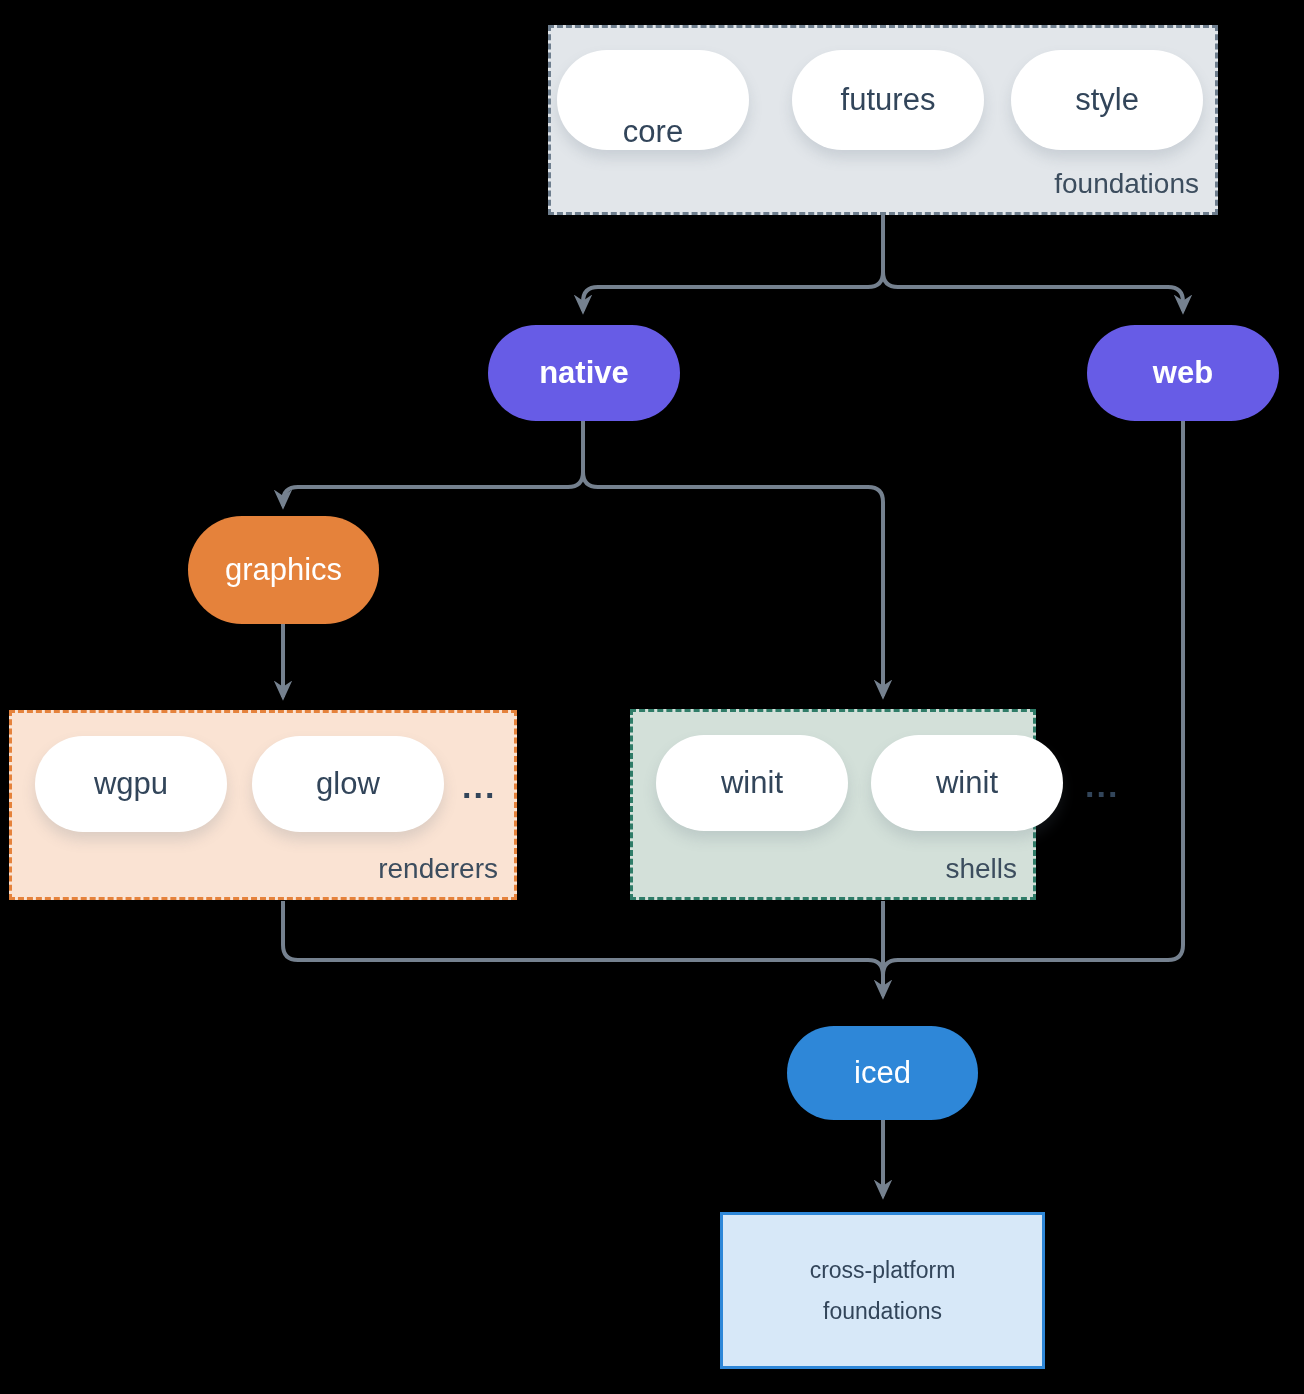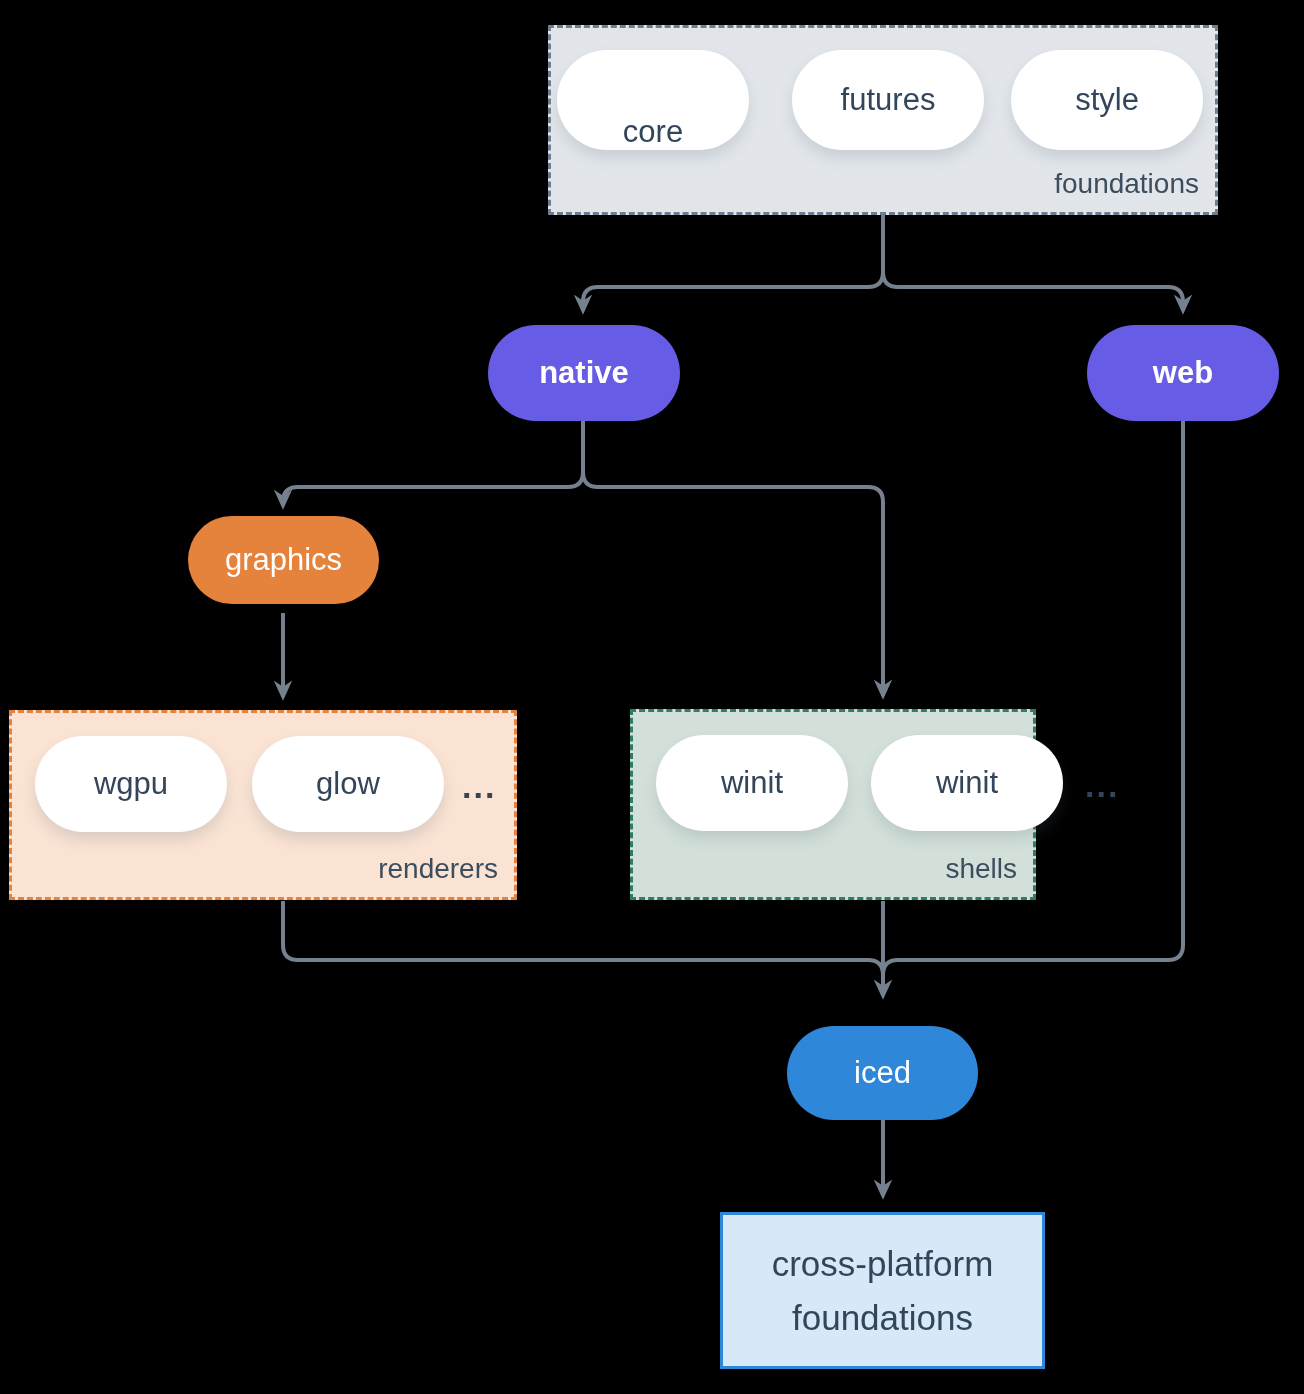--- a/index.html
+++ b/index.html
@@ -62,21 +62,21 @@
     background: var(--c-white_pill, #fff);
     color: var(--c-dark_text, #32455A);
     width: 194px; height: 100px;
     box-shadow: 0 8px 14px rgba(90, 105, 120, 0.18);
   }
   
   .group .pill-white { width: 192px; height: 96px; top: 23px; }
   .group-foundations .pill-white { top: 22px; height: 100px; }
 
   .pill-purple { background: var(--c-purple, #675CE6); color: #fff; width: 192px; height: 96px; font-weight: bold; }
-  .pill-orange { background: var(--c-orange, #E5823B); color: #fff; width: 191px; height: 88px; }
+  .pill-orange { background: var(--c-orange, #E5823B); color: #fff; width: 191px; height: 108px; }
   .pill-blue   { background: var(--c-blue, #2E87D8);  color: #fff; width: 191px; height: 94px; }
 
   .node-native   { left: 488px;  top: 325px; }
   .node-web      { left: 1087px; top: 325px; }
   .node-graphics { left: 188px;  top: 516px; }
   .node-iced     { left: 787px;  top: 1026px; }
 
   .pos-f0 { left: 6px; align-items: flex-end; }
   .pos-f1 { left: 241px; }
   .pos-f2 { left: 460px; text-align: right; }
@@ -101,21 +101,21 @@
     left: 720px; top: 1212px;
     width: 325px; height: 157px;
     box-sizing: border-box;
     background: var(--c-app_bg, #D7E8F8);
     border: 3px solid var(--c-app_border, #2E87D8);
     display: flex;
     flex-direction: column;
     align-items: center;
     justify-content: center;
     gap: 14px;
-    font-size: 35px;
+    font-size: 23px;
     color: var(--c-dark_text, #32455A);
     text-align: center;
   }
 </style>
 </head>
 <body>
 
 <div class="stage">
 
   <svg class="connectors" viewBox="0 0 1304 1394" aria-hidden="true">

